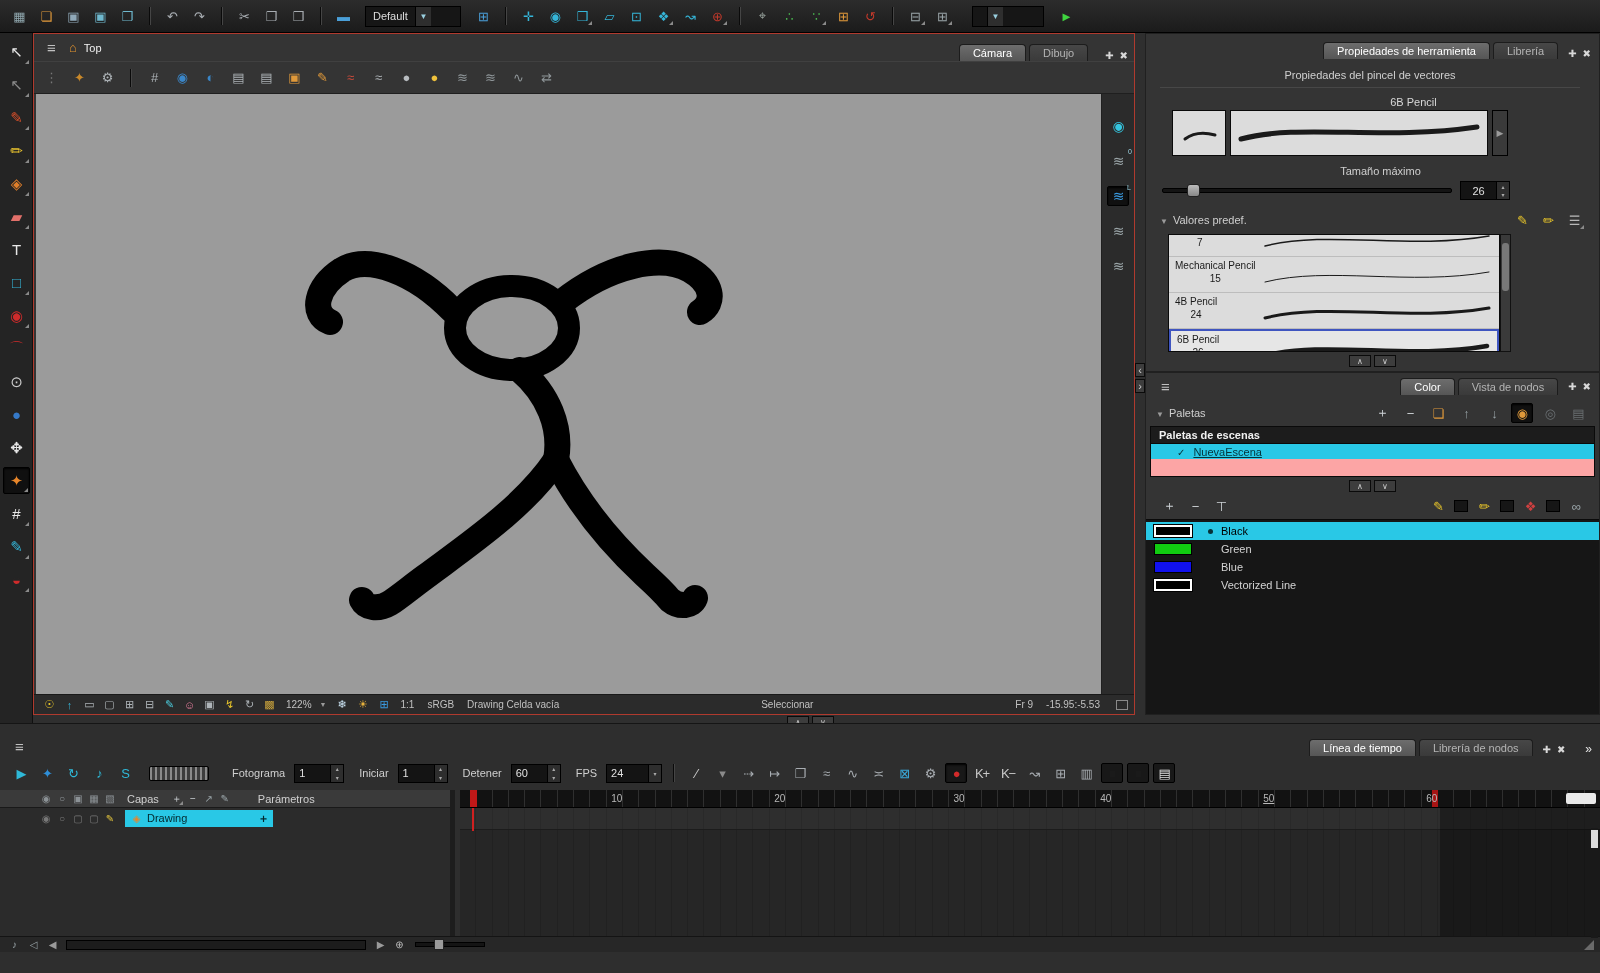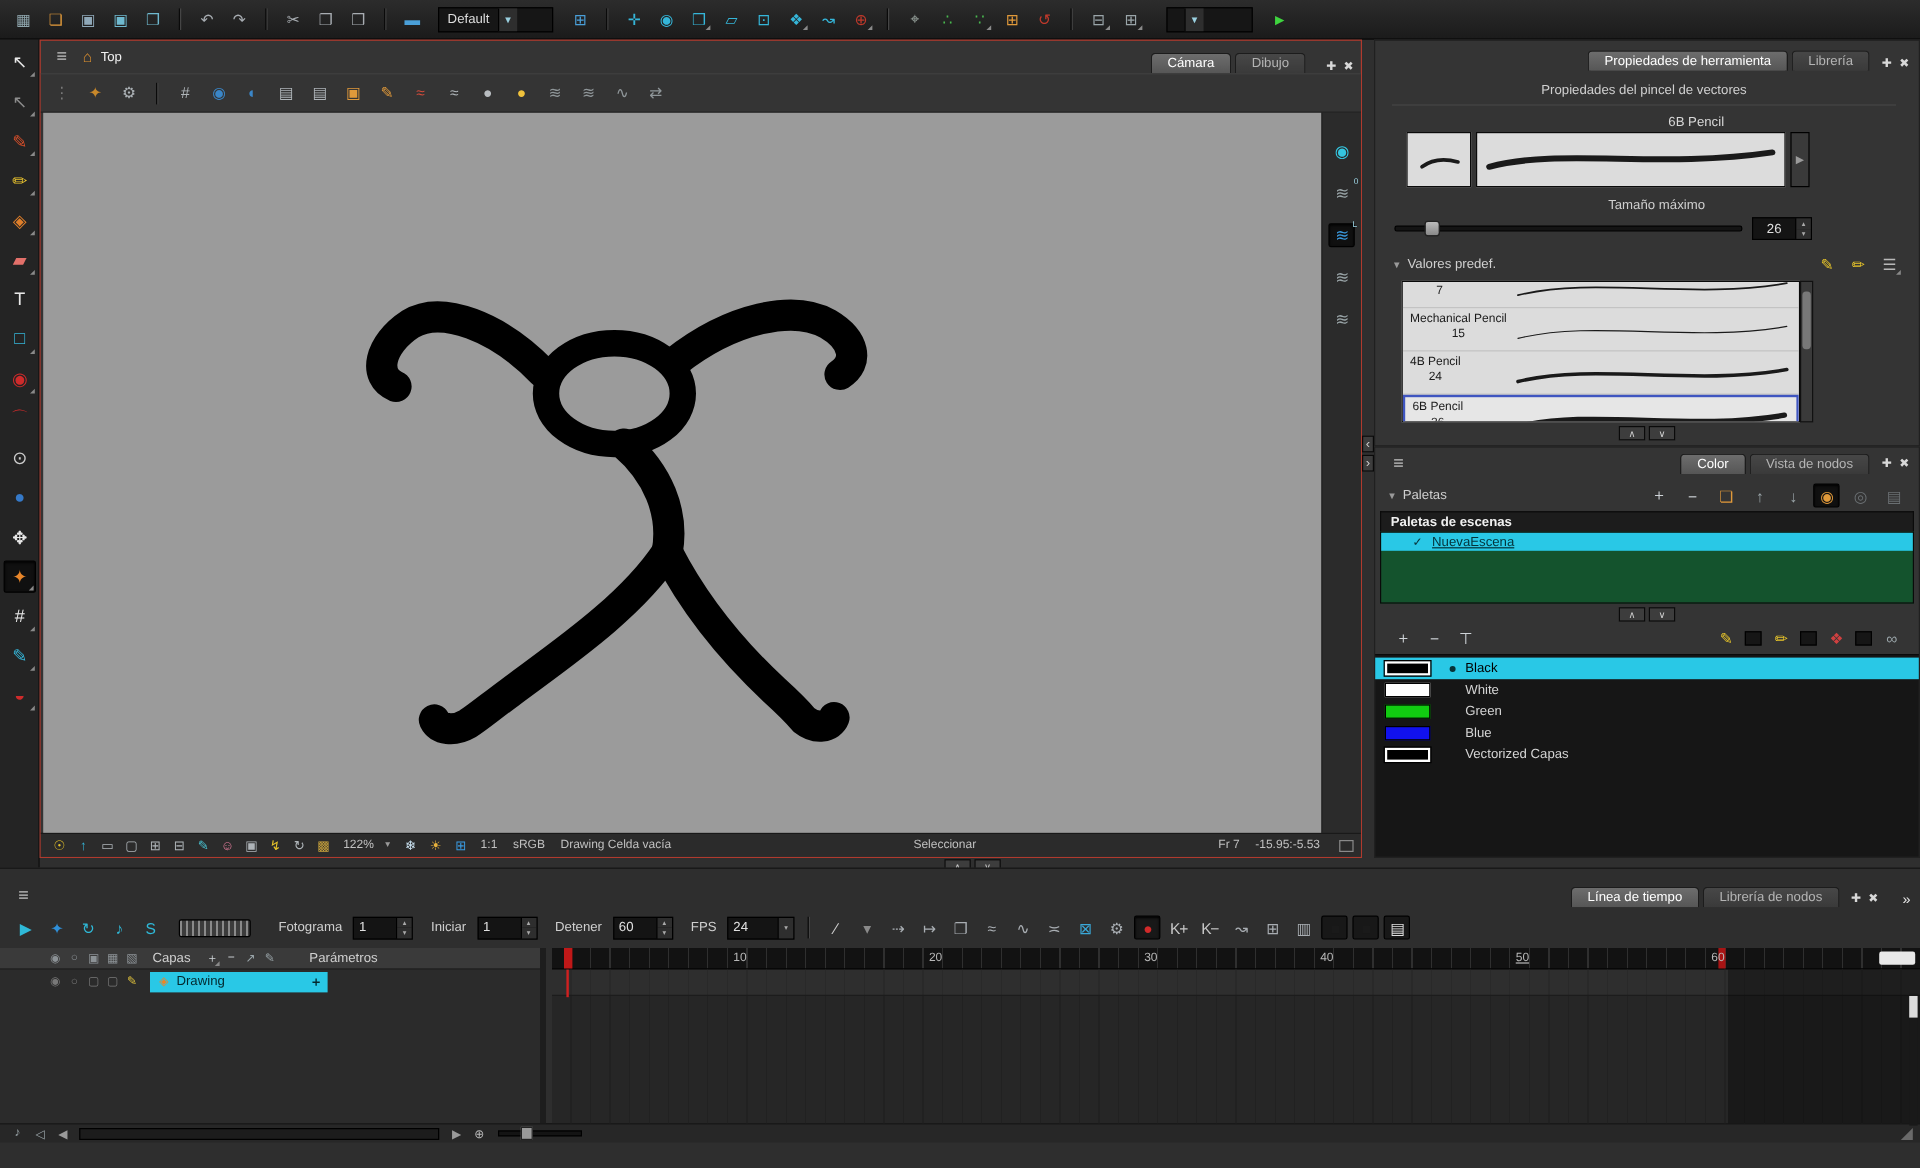--- a/index.html
+++ b/index.html
@@ -117,21 +117,21 @@
   .panel-foot { margin-top:auto; display:flex; justify-content:center; gap:3px; padding:3px 0 4px; }
 
   
   #colors { position:absolute; left:1145px; top:372px; width:455px; height:343px; background:#343434;
             border:1px solid #202020; display:flex; flex-direction:column; }
   #colors .panel-tabrow { align-items:center; }
   #palettes-row { display:flex; align-items:center; padding:4px 10px 3px 10px; color:#cfcfcf; }
   #palettes-row .hicons { margin-left:auto; display:flex; gap:6px; }
   #scene-palettes-bar { background:#1c1c1c; border:1px solid #0a0a0a; border-bottom:none; color:#f0f0f0;
                         font-weight:bold; padding:2px 8px; margin:0 4px; }
-  #palette-list { background:#14532d; border:1px solid #0a0a0a; height:60px; margin:0 4px; }
+  #palette-list { background:#fca5a5; border:1px solid #0a0a0a; height:34px; margin:0 4px; }
   .palette-row { height:15px; background:#29c8e6; color:#042a30; display:flex; align-items:center; gap:8px; padding-left:26px; }
   .palette-row .pname { text-decoration:underline; color:#04333a; }
   #colors .scrollpair { display:flex; justify-content:center; gap:3px; padding:3px 0; }
   #swatch-toolbar { display:flex; align-items:center; gap:6px; padding:1px 12px 3px 12px; }
   #swatch-toolbar .right { margin-left:auto; display:flex; gap:5px; align-items:center; }
   .mini-swatch { width:14px; height:12px; background:#161616; border:1px solid #000; display:inline-block; }
   #color-list { flex:1; background:#161616; border-top:1px solid #0a0a0a; padding-top:2px; }
   .color-row { height:18px; display:flex; align-items:center; padding-left:8px; }
   .color-row.selected { background:#29c8e6; }
   .color-row.selected .color-name { color:#000; }
@@ -332,21 +332,21 @@
     <span class="txt">122%</span>
     <span id="zoom-caret">▼</span>
     <span></span>
     <span class="icon" id="sb-snow" style="color: rgb(207, 232, 248);">❄</span>
     <span class="icon" id="sb-sun" style="color: rgb(232, 178, 60);">☀</span>
     <span class="icon" id="sb-ratio-icon" style="color: rgb(58, 154, 224);">⊞</span>
     <span class="txt">1:1</span>
     <span class="txt">sRGB</span>
     <span class="txt">Drawing Celda vacía</span>
     <span class="txt" style="margin:0 auto">Seleccionar</span>
-    <span class="txt">Fr 7</span>
+    <span class="txt">Fr 9</span>
     <span class="txt">-15.95:-5.53</span>
     <span id="fr-box"></span>
   </div>
 </div>
 
 <div id="vsplit">
   <span class="minibtn glyph-chevl"></span>
   <span class="minibtn glyph-chevr"></span>
 </div>
 
@@ -504,38 +504,33 @@
         <span class="icon" style="color: rgb(154, 165, 169);">∞</span>
       </span>
   </div>
   <div id="color-list">
       <div class="color-row selected">
         <span class="swatch framed" style="background: rgb(0, 0, 0);"></span>
         <span class="sel-dot"></span>
         <span class="color-name">Black</span>
       </div>
       <div class="color-row">
-        <span class="swatch" style="background: rgb(255, 255, 255);"></span>
-        <span class="sel-dot" style="visibility: hidden;"></span>
-        <span class="color-name">White</span>
-      </div>
-      <div class="color-row">
         <span class="swatch" style="background: rgb(17, 204, 17);"></span>
         <span class="sel-dot" style="visibility: hidden;"></span>
         <span class="color-name">Green</span>
       </div>
       <div class="color-row">
         <span class="swatch" style="background: rgb(17, 17, 238);"></span>
         <span class="sel-dot" style="visibility: hidden;"></span>
         <span class="color-name">Blue</span>
       </div>
       <div class="color-row">
         <span class="swatch framed" style="background: rgb(0, 0, 0);"></span>
         <span class="sel-dot" style="visibility: hidden;"></span>
-        <span class="color-name">Vectorized Capas</span>
+        <span class="color-name">Vectorized Line</span>
       </div>
     </div>
 </div>
 
 <div id="hsplit">
   <span class="minibtn glyph-up"></span>
   <span class="minibtn glyph-dn"></span>
 </div>
 
 <div id="timeline">

